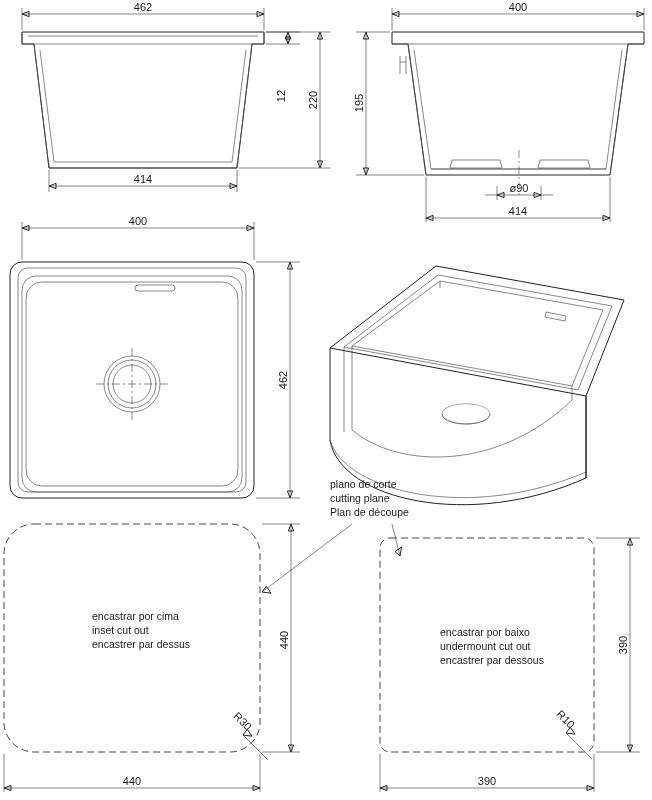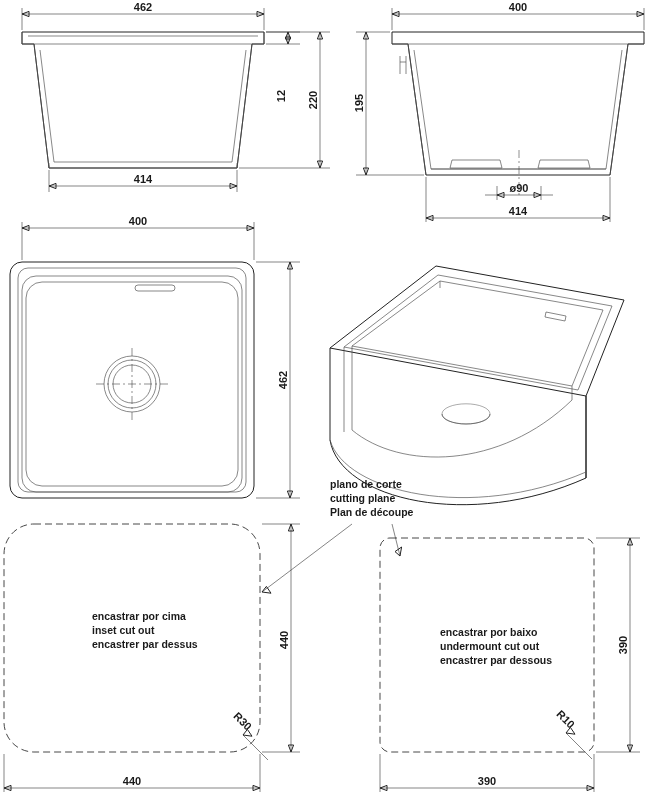--- a/index.html
+++ b/index.html
@@ -1,17 +1,17 @@
 <!DOCTYPE html>
 <html><head>
 <meta charset="utf-8">
 <style>
   html,body{margin:0;padding:0;background:#ffffff;}
   body{width:652px;height:800px;font-family:"Liberation Sans",sans-serif;color:#1a1a1a;}
-  #sheet{position:relative;width:652px;height:800px;overflow:hidden;font-weight:bold;}
+  #sheet{position:relative;width:652px;height:800px;overflow:hidden;}
   svg{display:block;}
   .dimtext{font-family:"Liberation Sans",sans-serif;font-size:11px;fill:#1a1a1a;}
   .labeltext{font-family:"Liberation Sans",sans-serif;font-size:10.5px;fill:#1a1a1a;}
   .ln{stroke:#222;fill:none;stroke-width:1;}
   .thin{stroke:#555;fill:none;stroke-width:0.7;}
   .ext{stroke:#333;fill:none;stroke-width:0.6;}
   .dash{stroke:#333;fill:none;stroke-width:0.9;stroke-dasharray:7 4;}
   .center{stroke:#444;fill:none;stroke-width:0.6;stroke-dasharray:8 3 2 3;}
 </style>
 </head>

